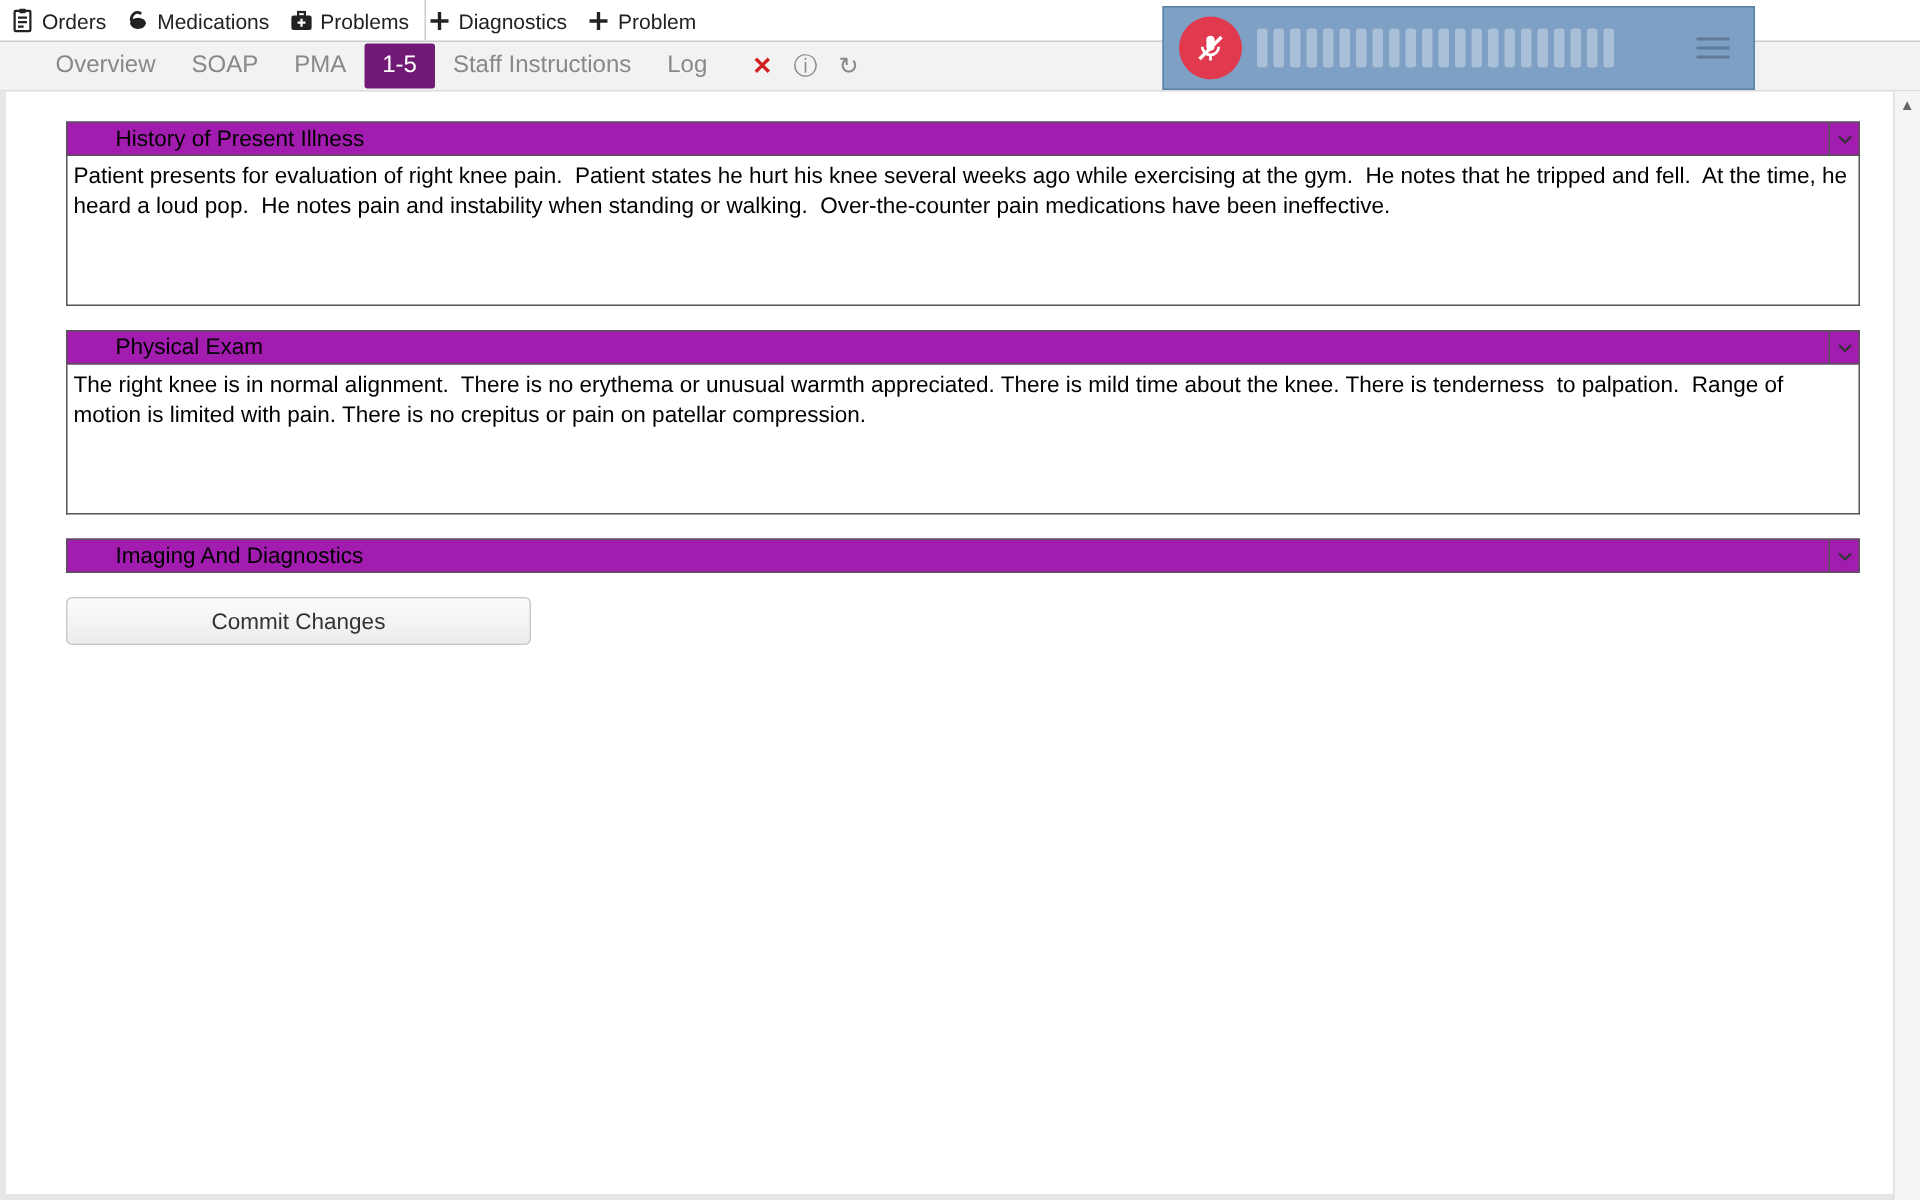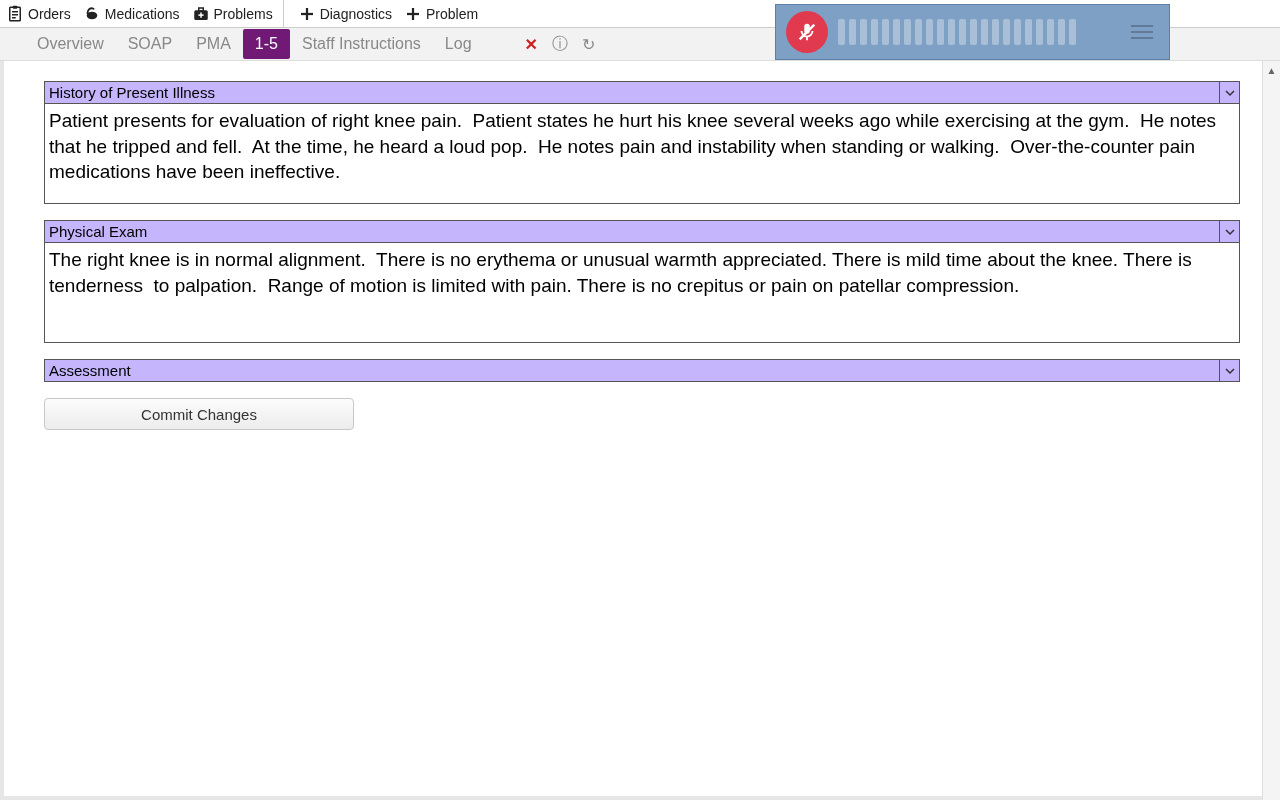--- a/index.html
+++ b/index.html
@@ -19,42 +19,41 @@
     border-bottom: 1px solid #ccc;
     display: flex;
     align-items: center;
     padding: 0 6px;
   }
   .tool-group {
     display: flex;
     gap: 12px;
     padding-right: 10px;
     border-right: 1px solid #ccc;
-    margin-right: 14px;
+    margin-right: 0;
     height: 100%;
   }
   .tool-group:last-child { border-right: none; }
   .tool-btn {
     display: flex;
     align-items: center;
     gap: 4px;
     font-size: 14px;
     color: #222;
     cursor: pointer;
   }
   .tool-btn svg, .tool-btn .picon { width: 18px; height: 18px; flex: 0 0 18px; }
   .secondary-bar {
     height: 33px;
     background: #f2f2f2;
     border-bottom: 1px solid #ddd;
     display: flex;
     align-items: center;
     padding: 0 10px 0 25px;
     position: relative;
-    gap: 23px;
   }
   .tabs { display: flex; align-items: center; gap: 0; }
   .tab {
     padding: 6px 12px;
     font-size: 16px;
     color: #888;
     cursor: pointer;
   }
   .tab.active {
     background: #701a75;
@@ -112,41 +111,42 @@
     overflow-y: auto;
     height: calc(800px - 61px);
     border-left: 4px solid #e6e6e6;
     border-bottom: 4px solid #e6e6e6;
     background:#fff;
   }
   .section { margin-bottom: 16px; }
   .section-header {
     display: flex;
     border: 1px solid #555;
-    background: #c4b5fd;
+    background: #a21caf;
+    padding-left: 28px;
   }
   .section-title {
     flex: 1;
     padding: 2px 4px;
     font-size: 15px;
   }
   .section-dd {
     width: 20px;
     display: flex;
     align-items: center;
     justify-content: center;
     border-left: 1px solid #555;
     cursor: pointer;
   }
   .section-body {
     border: 1px solid #555;
     border-top: none;
     padding: 4px 4px 4px 4px;
     min-height: 100px;
-    font-size: 19px;
+    font-size: 15px;
     line-height: 1.35;
     white-space: pre-wrap;
   }
   .commit-btn {
     margin-top: 10px;
     width: 310px;
     height: 32px;
     background: linear-gradient(#fcfcfc,#ececec);
     border: 1px solid #c8c8c8;
     border-radius: 4px;
@@ -298,32 +298,32 @@
       <div class="section-dd">
         <svg width="10" height="10" viewBox="0 0 10 10">
             <path d="M1 3 L5 7 L9 3" fill="none" stroke="#333" stroke-width="1.5"></path>
           </svg>
       </div>
     </div>
     <div class="section-body">The right knee is in normal alignment.  There is no erythema or unusual warmth appreciated. There is mild time about the knee. There is tenderness  to palpation.  Range of motion is limited with pain. There is no crepitus or pain on patellar compression.</div>
   </div>
 
   <div class="section">
-  </div>
-
-  <div class="section">
     <div class="section-header">
-      <div class="section-title">Assessment</div>
+      <div class="section-title">Imaging And Diagnostics</div>
       <div class="section-dd">
         <svg width="10" height="10" viewBox="0 0 10 10">
             <path d="M1 3 L5 7 L9 3" fill="none" stroke="#333" stroke-width="1.5"></path>
           </svg>
       </div>
     </div>
   </div>
 
+  <div class="section">
+  </div>
+
 
   <div class="commit-btn">Commit Changes</div>
 </div>
 
 <div class="scroll-right">
   <div class="arrow-up">▲</div>
 </div>
 
 </body></html>

